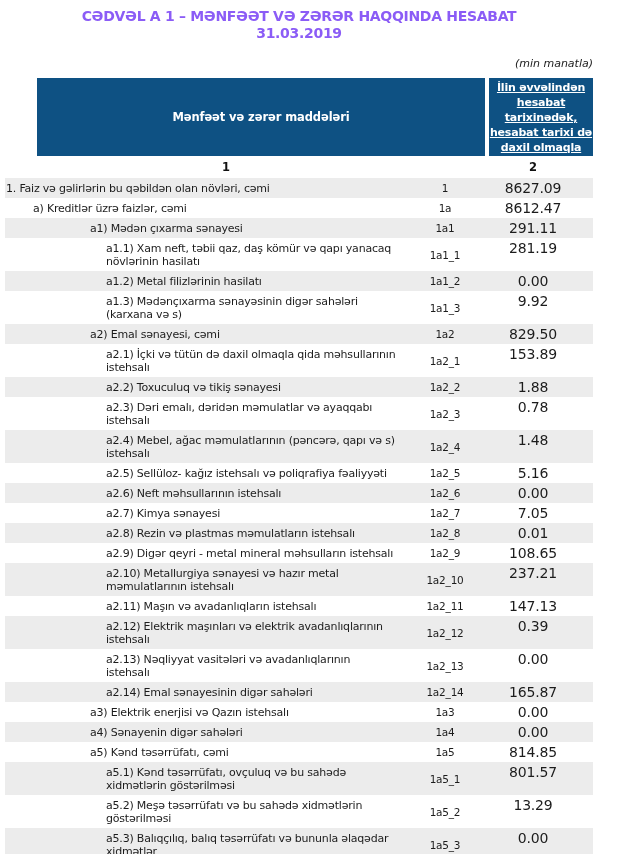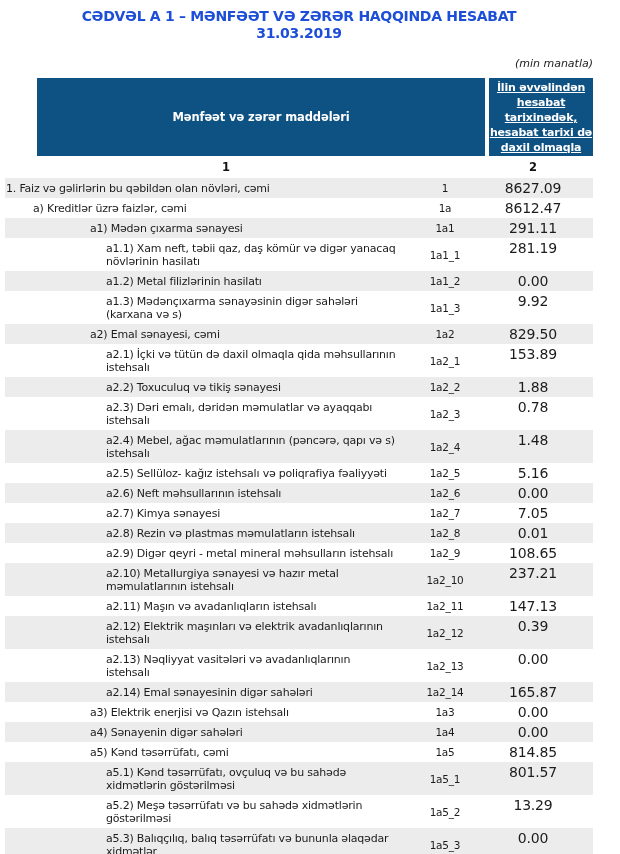--- a/index.html
+++ b/index.html
@@ -2,21 +2,21 @@
 <html style="--blue: #0e5183; --gray: #ececec;"><head>
 <meta charset="utf-8">
 <style>
   html,body{margin:0;padding:0;}
   body{
     width:620px;height:854px;overflow:hidden;background:#fff;
     font-family:"DejaVu Sans",sans-serif;color:#1c1c1c;
     --blue:#0e5183;--gray:#ececec;
   }
   .page{padding:8px 27px 0 5px;}
-  .title{width:588px;text-align:center;font-weight:bold;font-size:14px;line-height:17px;letter-spacing:-0.3px;color:#1d4ed8;}
+  .title{width:588px;text-align:center;font-weight:bold;font-size:14px;line-height:17px;letter-spacing:-0.3px;color:#8b5cf6;}
   .unit-note{width:588px;margin:15px -21px 8px 0;text-align:right;font-style:italic;font-size:11px;line-height:13px;color:#222;}
   .thead{display:flex;height:78px;}
   .th-left{width:448px;background:var(--blue);color:#fff;font-weight:bold;font-size:11.5px;
     display:flex;align-items:center;justify-content:center;letter-spacing:-0.1px;margin-left:32px;}
   .th-gap{width:4px;background:#fff;}
   .th-right{flex:1;background:var(--blue);color:#fff;font-weight:bold;font-size:11px;line-height:15px;
     text-align:center;padding-top:2px;box-sizing:border-box;white-space:pre-line;letter-spacing:-0.2px;text-decoration:underline;}
   .num-row{display:flex;height:22px;align-items:center;font-weight:bold;font-size:11.5px;color:#111;}
   .num-desc{width:412px;box-sizing:border-box;padding-left:30px;text-align:center;}
   .num-code{width:56px;text-align:center;}
@@ -71,21 +71,21 @@
         <div class="cell-label lvl1">a) Kreditlər üzrə faizlər, cəmi</div>
         <div class="cell-code">1a</div>
         <div class="cell-value">8612.47</div>
       </div>
       <div class="row shaded">
         <div class="cell-label lvl2">a1) Mədən çıxarma sənayesi</div>
         <div class="cell-code">1a1</div>
         <div class="cell-value">291.11</div>
       </div>
       <div class="row">
-        <div class="cell-label lvl3">a1.1) Xam neft, təbii qaz, daş kömür və digər yanacaq
+        <div class="cell-label lvl3">a1.1) Xam neft, təbii qaz, daş kömür və qapı yanacaq
 növlərinin hasilatı</div>
         <div class="cell-code">1a1_1</div>
         <div class="cell-value">281.19</div>
       </div>
       <div class="row shaded">
         <div class="cell-label lvl3">a1.2) Metal filizlərinin hasilatı</div>
         <div class="cell-code">1a1_2</div>
         <div class="cell-value">0.00</div>
       </div>
       <div class="row">

